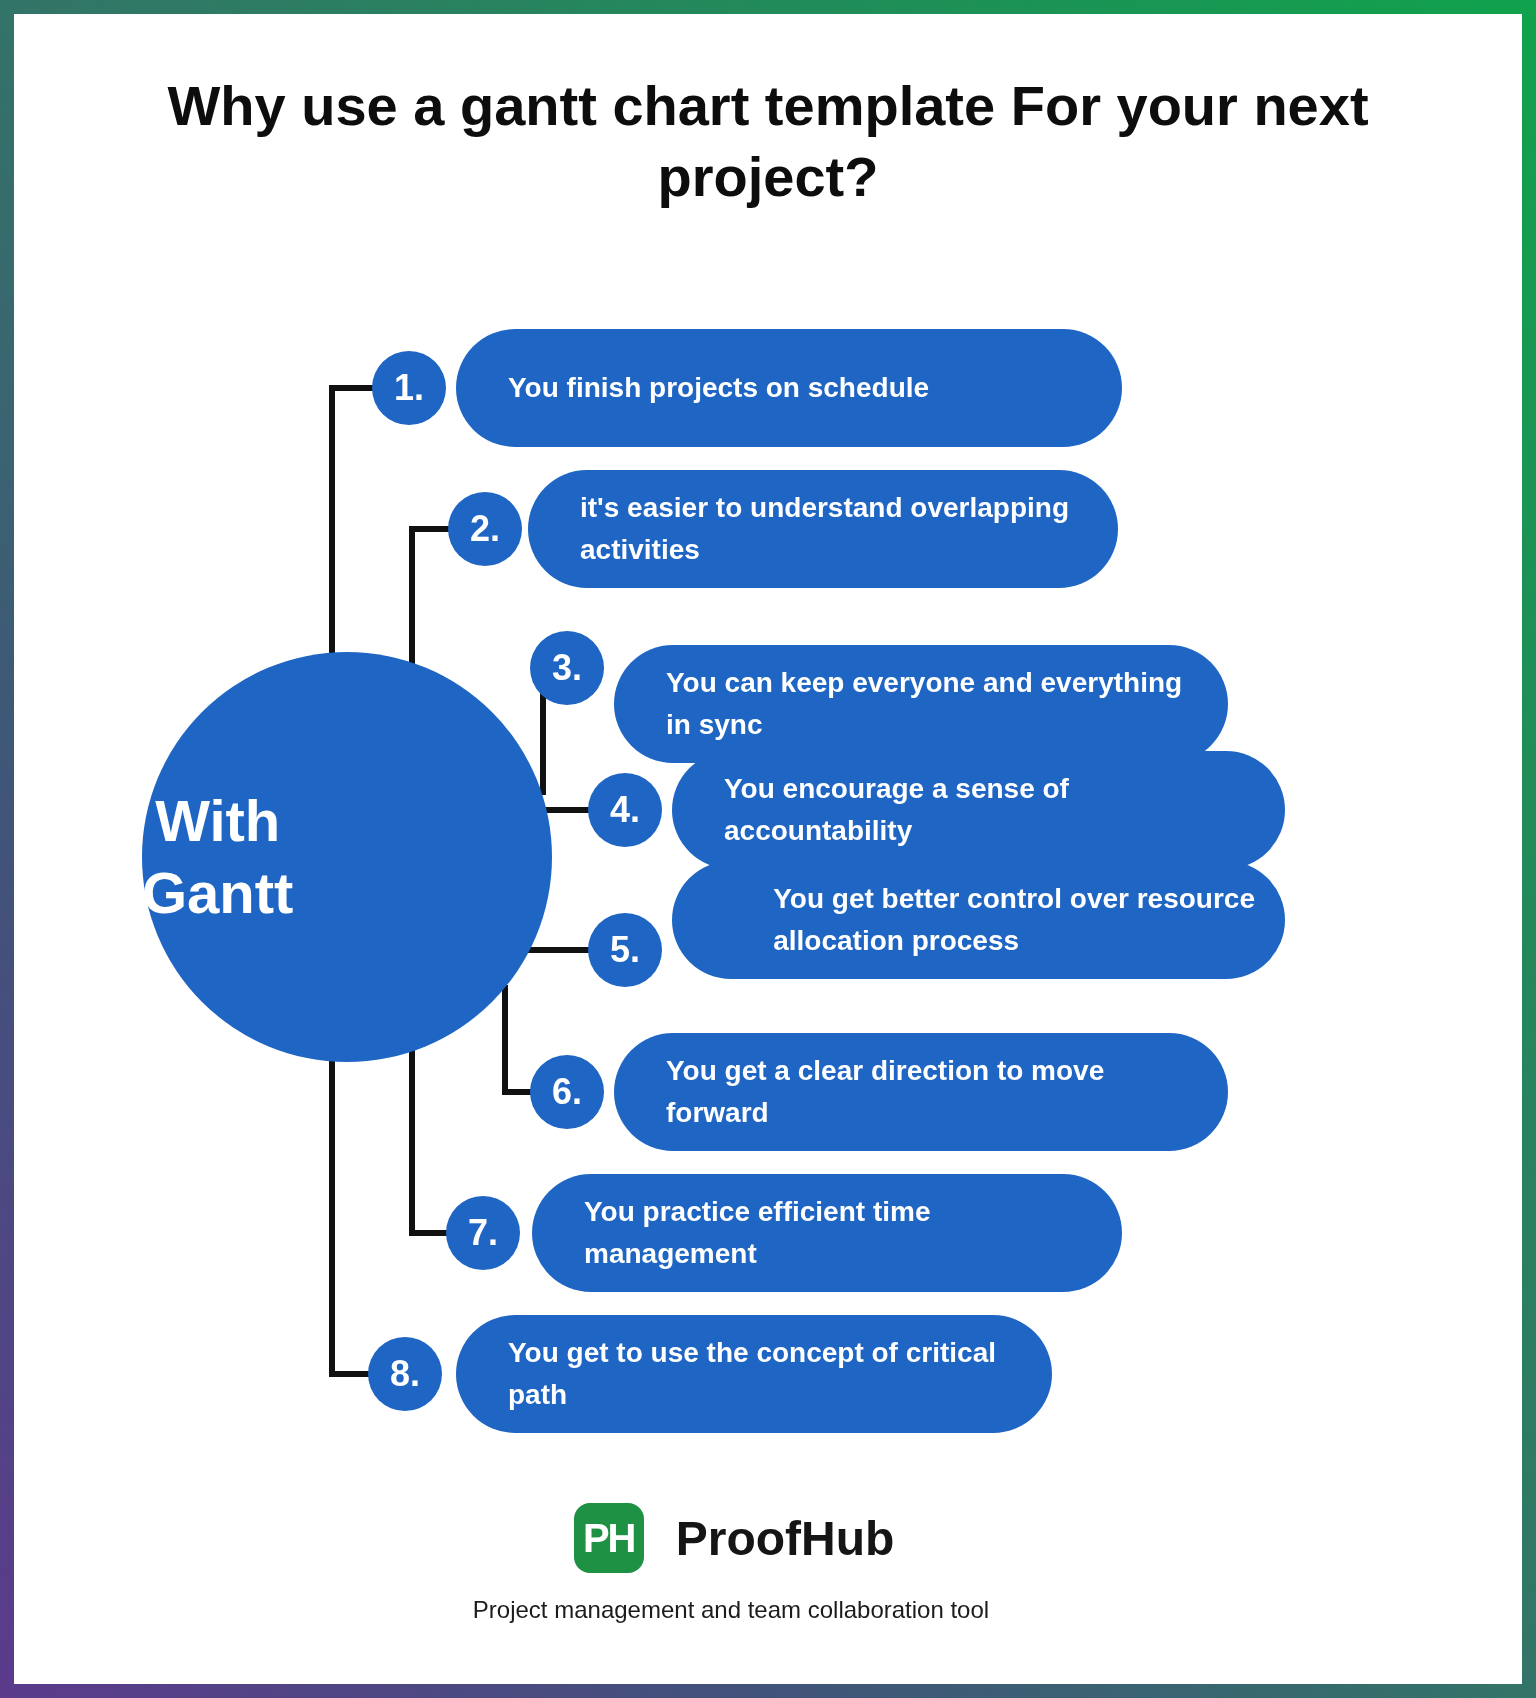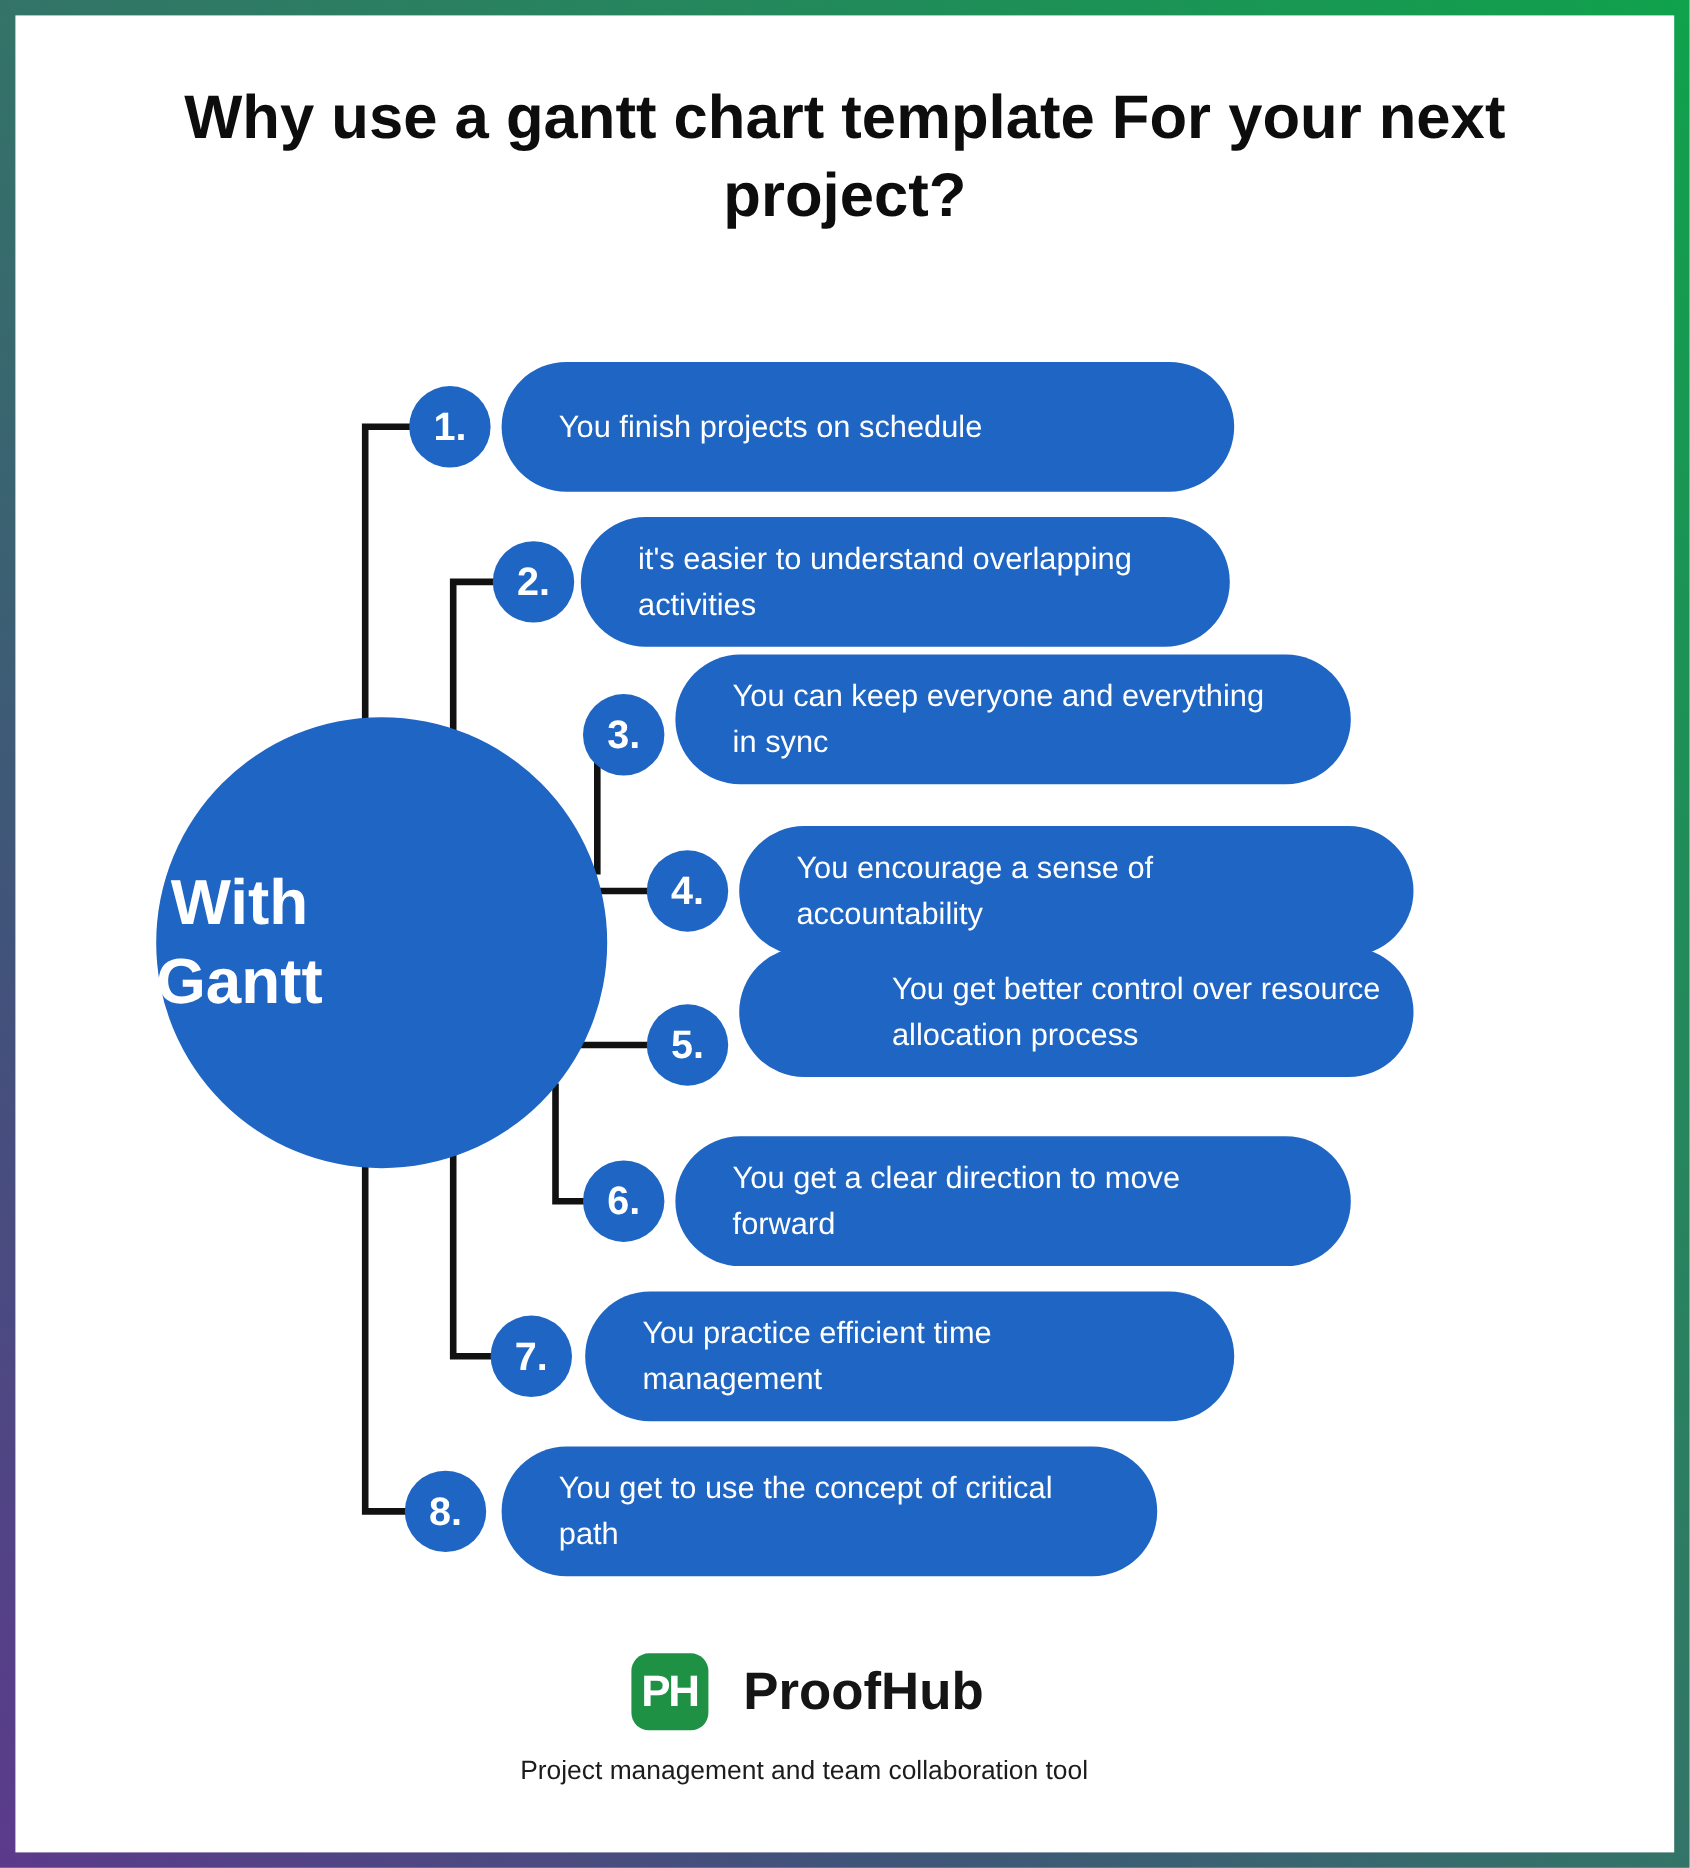--- a/index.html
+++ b/index.html
@@ -46,27 +46,27 @@
   }
   .pill{
     position:absolute;height:118px;border-radius:59px;
     background:var(--blue,#1e65c4);
     display:flex;align-items:center;
     padding:0;box-sizing:border-box;
   }
   .pill .pill-text{
     display:block;
     padding-left:52px;padding-right:30px;
-    color:#ffffff;font-size:28px;font-weight:400;line-height:42px;
+    color:#ffffff;font-size:28px;font-weight:700;line-height:42px;
     white-space:pre-line;
   }
   
   .badge-1{left:372px;top:351px;}  .pill-1{left:456px;top:329px;width:666px;}
   .badge-2{left:448px;top:492px;}  .pill-2{left:528px;top:470px;width:590px;}
-  .badge-3{left:530px;top:631px;}  .pill-3{left:614px;top:595px;width:614px;}
+  .badge-3{left:530px;top:631px;}  .pill-3{left:614px;top:645px;width:614px;}
   .badge-4{left:588px;top:773px;}  .pill-4{left:672px;top:751px;width:613px;}
   .badge-5{left:588px;top:913px;}  .pill-5{left:672px;top:861px;width:613px;justify-content:flex-end;}
   .badge-6{left:530px;top:1055px;} .pill-6{left:614px;top:1033px;width:614px;}
   .badge-7{left:446px;top:1196px;} .pill-7{left:532px;top:1174px;width:590px;}
   .badge-8{left:368px;top:1337px;} .pill-8{left:456px;top:1315px;width:596px;}
 
   .logo-row{
     position:absolute;left:0;top:1503px;width:1468px;
     display:flex;align-items:center;justify-content:center;gap:32px;
   }

